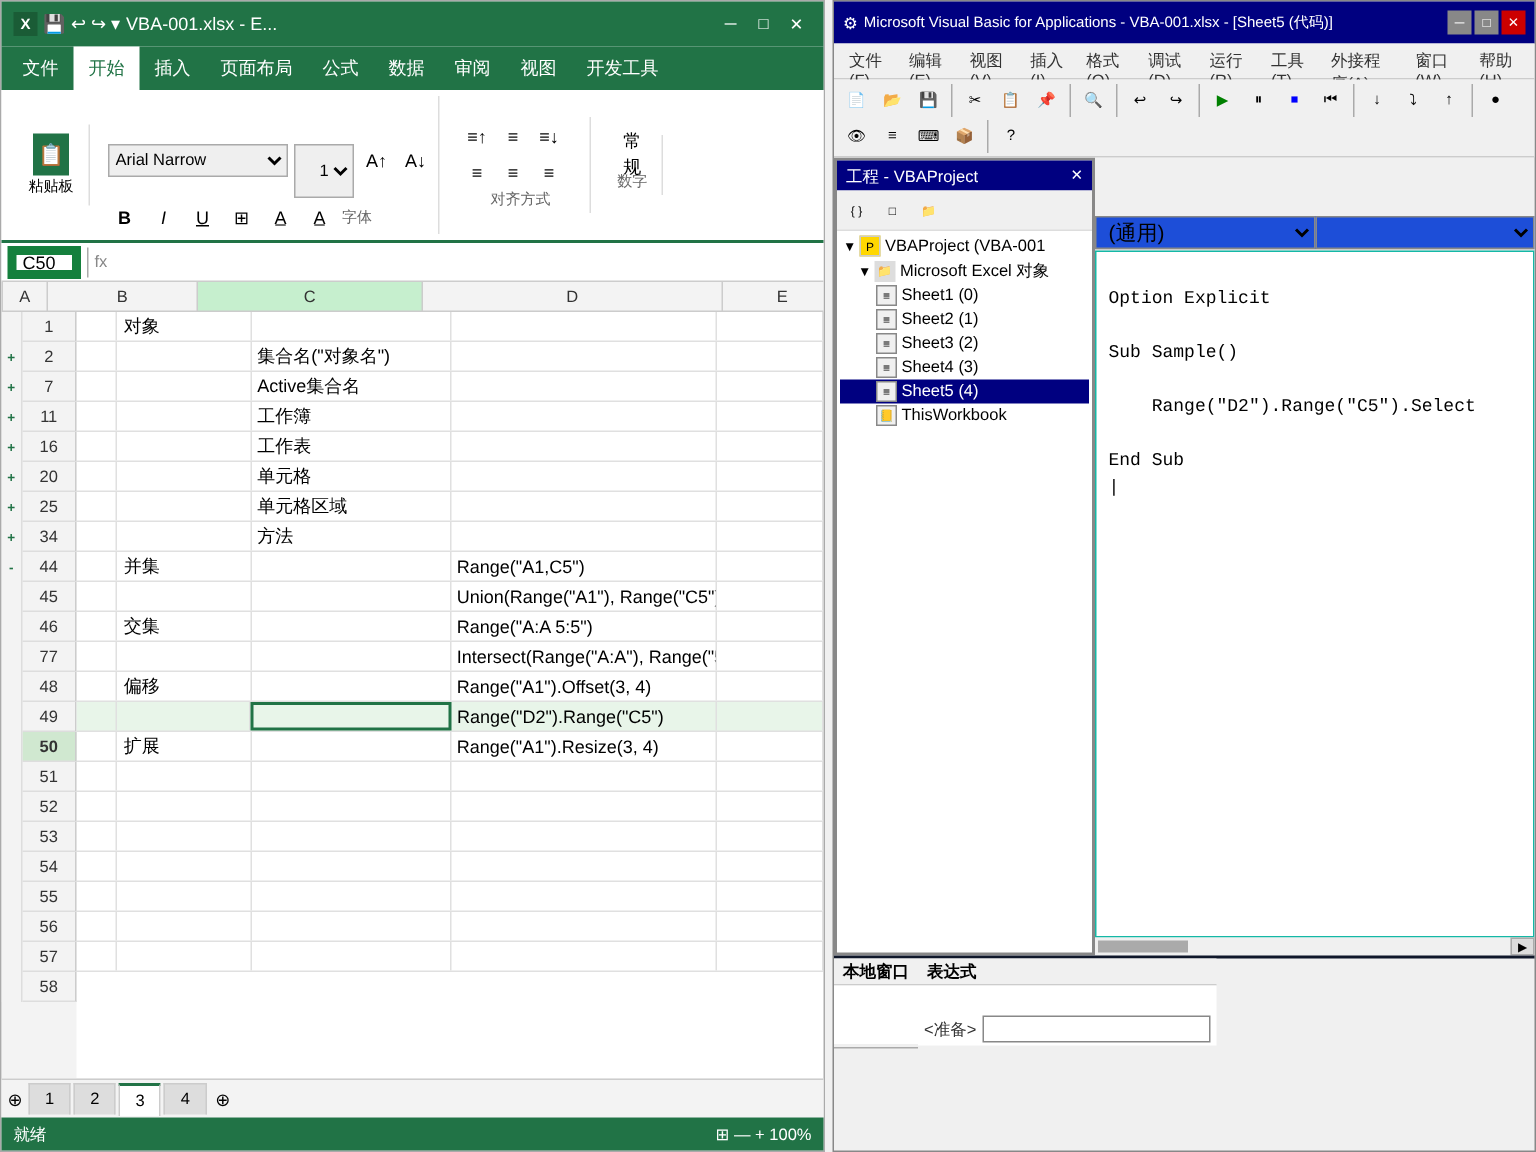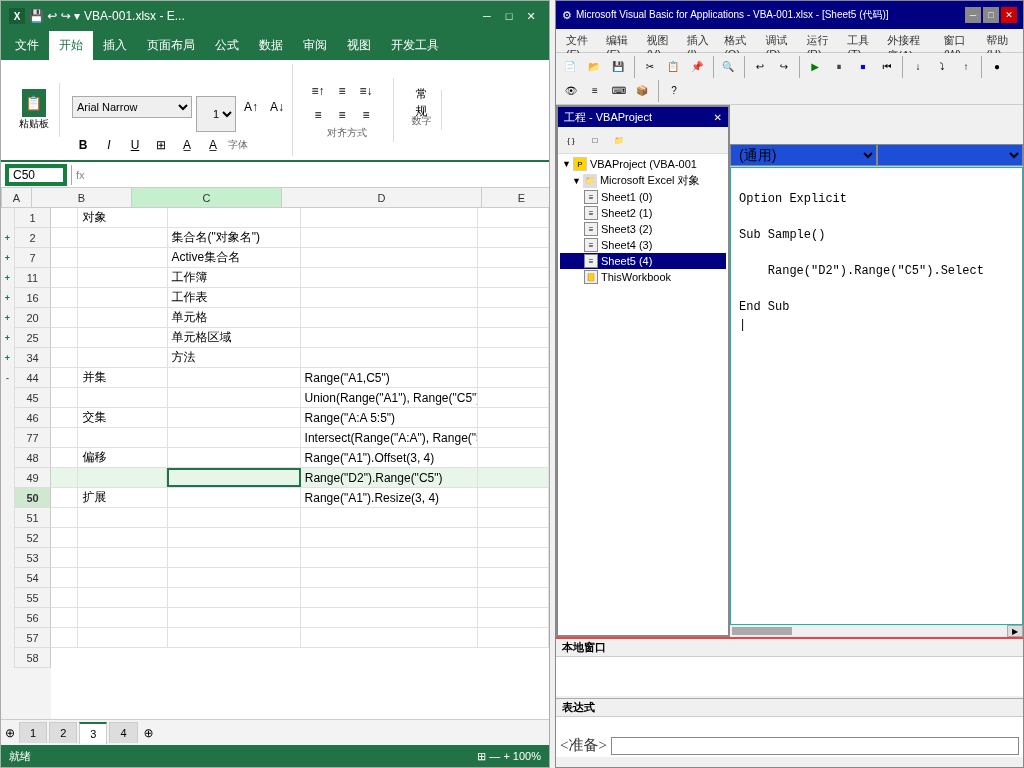--- a/index.html
+++ b/index.html
@@ -147,22 +147,22 @@
     .formula-bar {
       display: flex;
       align-items: center;
       padding: 2px 4px;
       border-bottom: 1px solid #ccc;
       background: white;
       height: 26px;
     }
 
     .cell-ref {
-      width: 62px;
-      border: 4px solid #15803d;
+      width: 49px;
+      border: 6px solid #15803d;
       padding: 2px 4px;
       font-size: 12px;
       height: 22px;
     }
 
     .formula-divider {
       width: 1px; height: 20px; background: #aaa; margin: 0 4px;
     }
 
     .formula-input {
@@ -477,23 +477,23 @@
       min-height: 18px;
     }
 
     .code-line.cursor-line {
       background: transparent;
     }
 
     
     .vba-bottom {
       display: flex;
-      flex-direction: column;
+      flex-direction: row;
       height: 130px;
-      border-top: 2px solid #ef4444;
+      border-top: 2px solid #0f172a;
     }
 
     .immediate-panel {
       height: 60px;
       border-bottom: 1px solid #aaa;
     }
 
     .bottom-panel-title {
       background: #f0f0f0;
       border-bottom: 1px solid #ccc;
@@ -516,23 +516,22 @@
     }
 
     .expression-row {
       display: flex;
       gap: 4px;
       width: 100%;
       align-items: center;
     }
 
     .expr-label {
-      font-size: 15px;
+      font-size: 11px;
       color: #333;
-      font-family: Liberation Serif, serif;
     }
 
     .expr-input {
       flex: 1;
       border: 1px solid #888;
       font-size: 11px;
       padding: 1px 4px;
       height: 18px;
     }
   </style>

